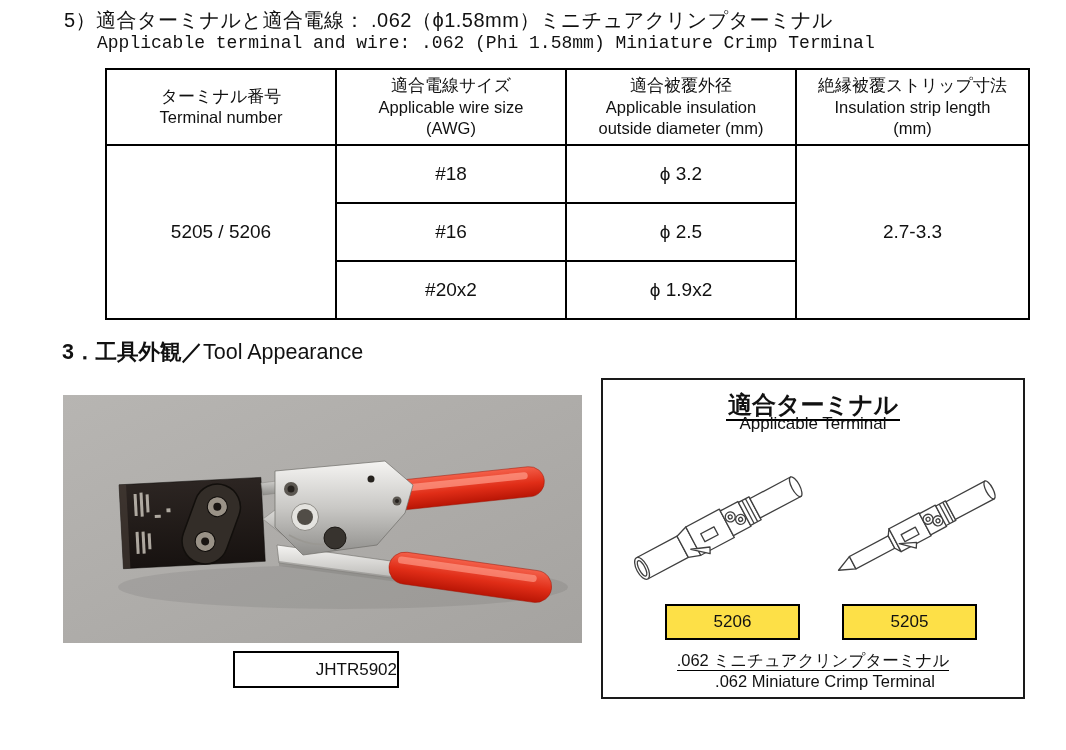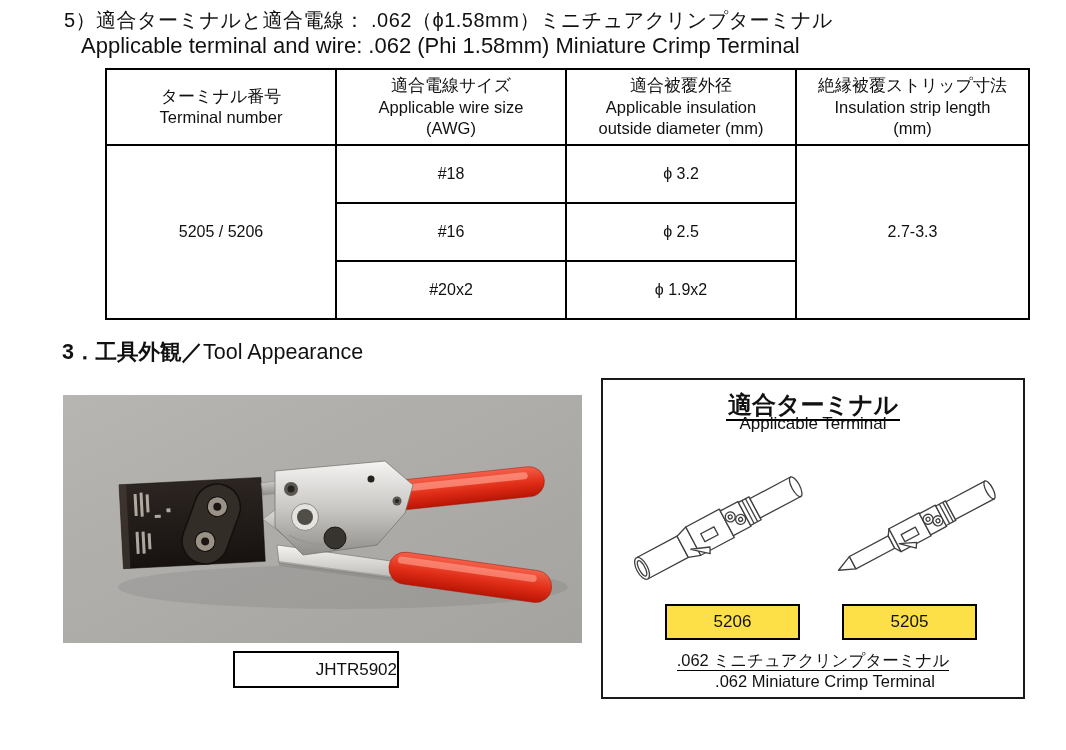--- a/index.html
+++ b/index.html
@@ -5,29 +5,29 @@
   html,body{margin:0;padding:0;background:#fff;}
   body{
     width:1066px;height:750px;position:relative;overflow:hidden;
     font-family:"Liberation Sans","DejaVu Sans",sans-serif;color:#111;
     -webkit-font-smoothing:antialiased;
   }
   .abs{position:absolute;}
 
   
   .h-jp{left:64px;top:7px;font-size:20px;letter-spacing:.5px;white-space:nowrap;}
-  .h-en{left:81px;top:33px;font-size:22px;white-space:nowrap;}
+  .h-en{left:97px;top:33px;font-size:18px;white-space:nowrap;font-family:Liberation Mono, monospace;}
 
   
   .tbl-wrap{left:105px;top:68px;}
   table.spec{border-collapse:collapse;table-layout:fixed;width:923px;height:242px;}
   table.spec td{border:2px solid #000;text-align:center;vertical-align:middle;padding:0;}
   table.spec .hd{height:74px;font-size:16.5px;line-height:1.28;}
   table.spec .hd .jp{font-size:17px;}
-  table.spec .bd{height:56px;font-size:16px;}
+  table.spec .bd{height:56px;font-size:19px;}
 
   
   .sec{left:62px;top:337px;font-size:21.5px;white-space:nowrap;}
   .sec .jp{font-weight:700;}
 
   
   .photo{left:63px;top:395px;width:519px;height:248px;}
   .label-box{
     left:233px;top:651px;width:166px;height:37px;box-sizing:border-box;
     border:2px solid #000;text-align:right;line-height:33px;font-size:17px;background:#fff;

